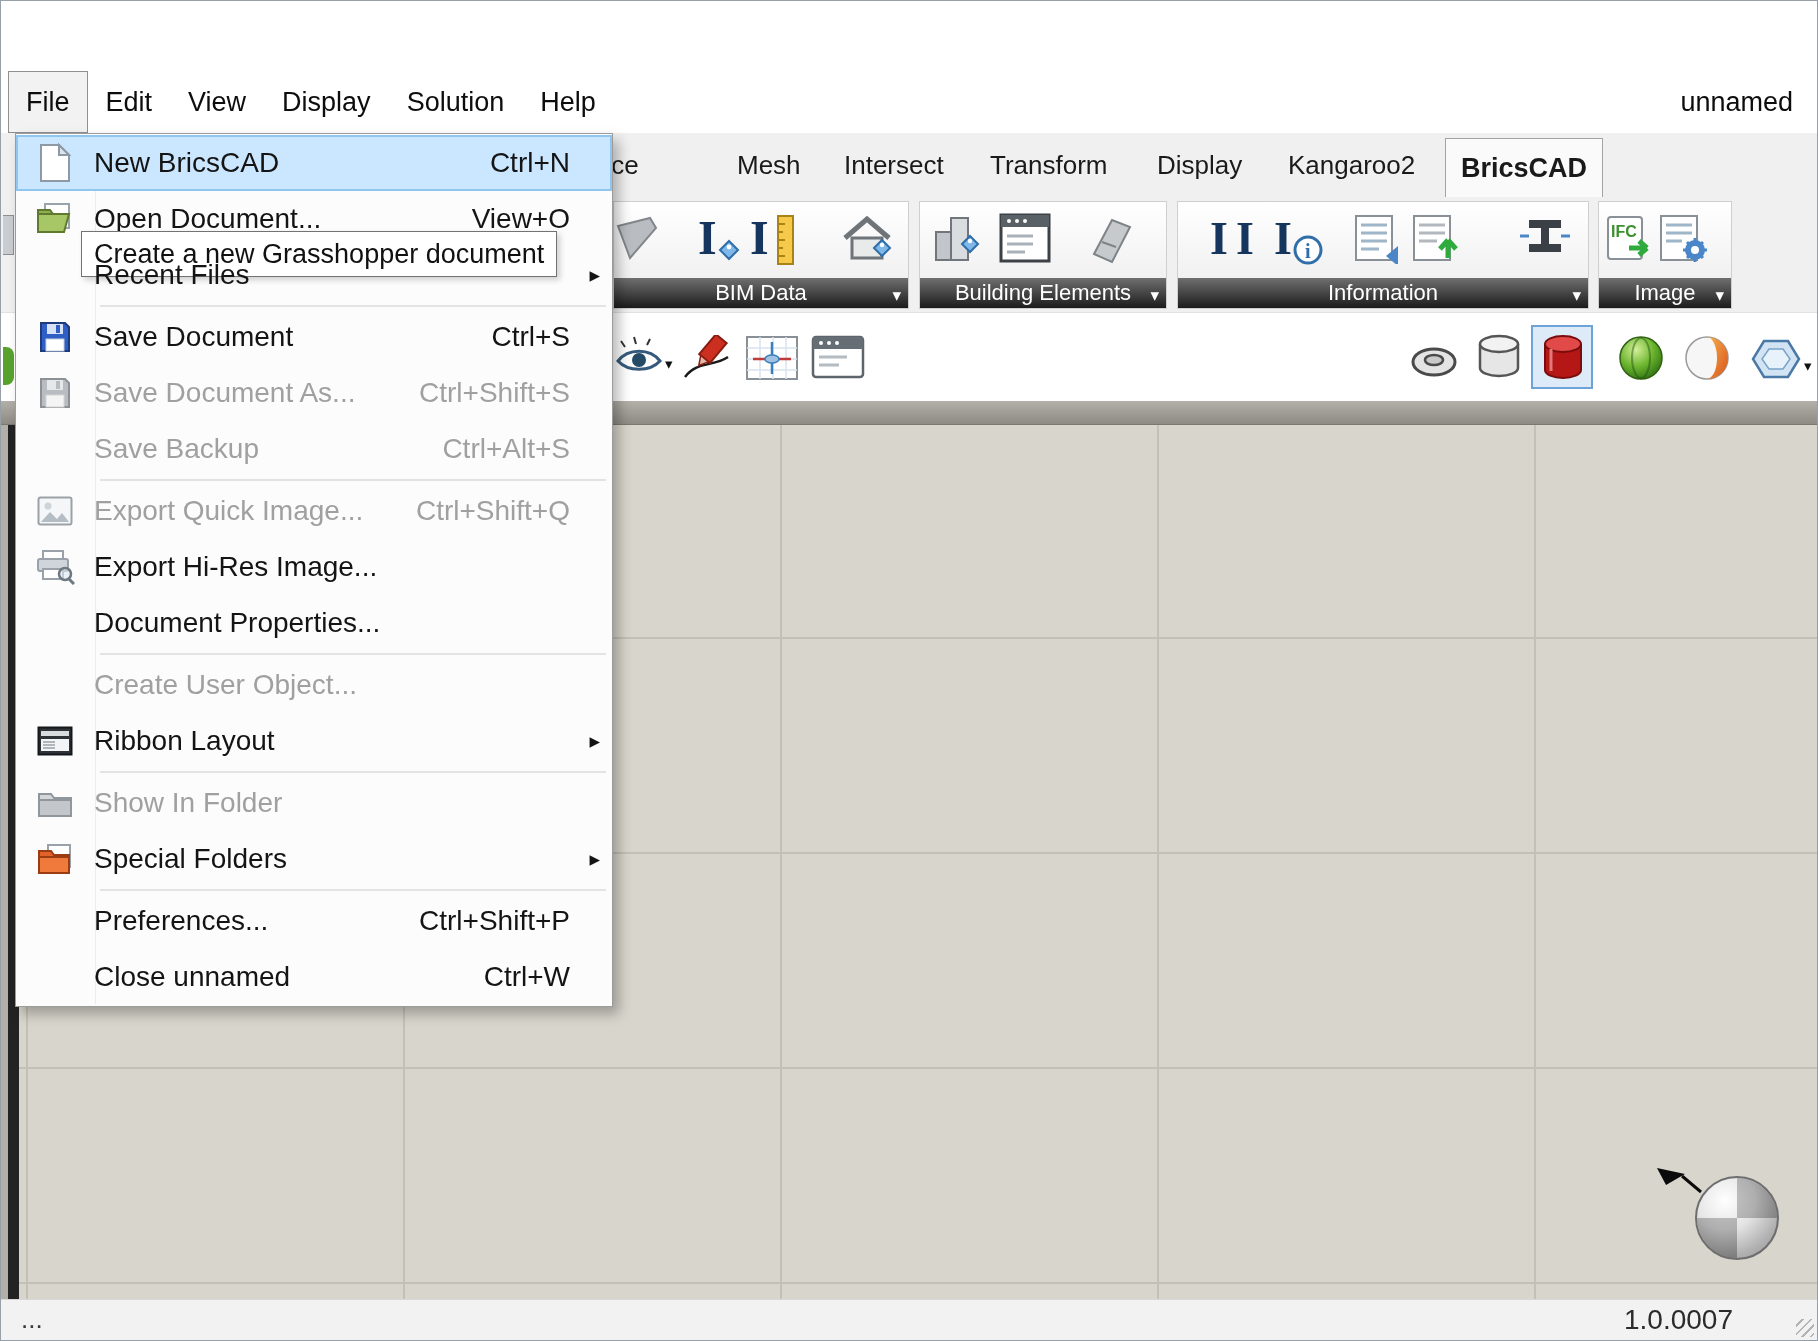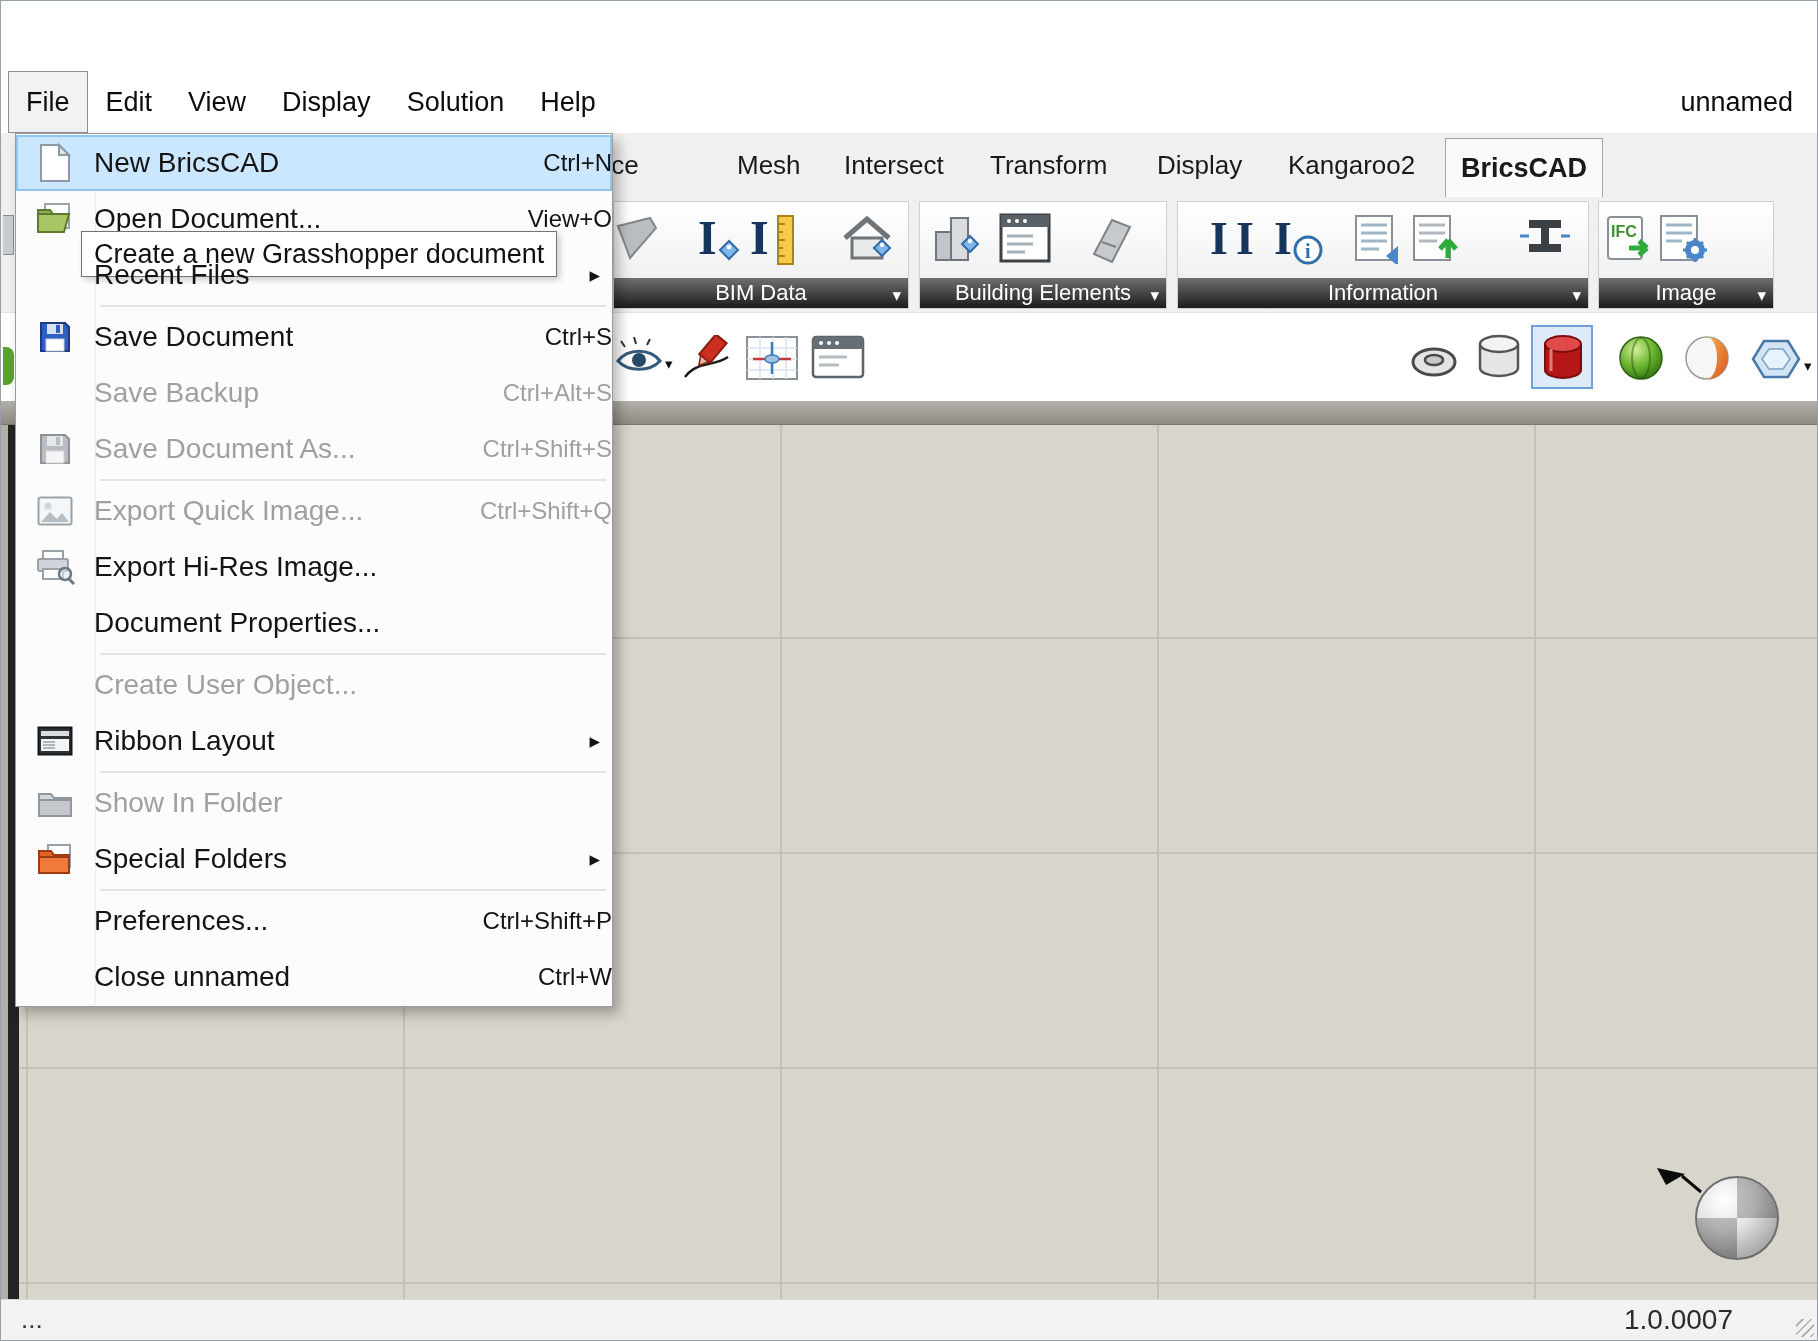--- a/index.html
+++ b/index.html
@@ -26,21 +26,21 @@
   .tabstrip{position:absolute;left:0;top:132px;right:0;height:64px;background:#f0f0f0}
   .tab{position:absolute;top:0;height:64px;display:flex;align-items:center;font-size:26px;color:#1a1a1a}
   .tab.active-tab{top:5px;height:59px;background:#fafafa;border:1px solid #a3a3a3;border-bottom:none;font-weight:bold;justify-content:center;font-size:27px}
 
   
   .ribbon{position:absolute;left:0;top:196px;right:0;height:116px;background:#f0f0f0;border-bottom:1px solid #e2e2e2}
   .rgroup{position:absolute;top:4px;height:108px;background:linear-gradient(#ffffff,#ebebeb);border:1px solid #cfcfcf}
   .rg-label{position:absolute;left:0;right:0;bottom:0;height:30px;background:linear-gradient(#6f6f6f,#1c1c1c);color:#fff;font-size:22px;display:flex;align-items:center;justify-content:center}
   .rg-caret{position:absolute;right:7px;bottom:3px;color:#fff;font-size:17px;font-family:"DejaVu Sans",sans-serif}
   .ricon{position:absolute;top:10px}
-  .g1{left:612px;width:296px}.g2{left:918px;width:248px}.g3{left:1176px;width:412px}.g4{left:1597px;width:176px}
+  .g1{left:612px;width:296px}.g2{left:918px;width:248px}.g3{left:1176px;width:412px}.g4{left:1597px;width:134px}
 
   
   .toolbar2{position:absolute;left:0;top:312px;right:0;height:88px;background:#fff}
   .ticon{position:absolute;top:22px}
   .tcaret{position:absolute;font-size:15px;color:#111;font-family:"DejaVu Sans",sans-serif}
   .sel-box{position:absolute;left:1530px;top:12px;width:62px;height:64px;border:2px solid #6da3d8;background:#ddeaf7}
 
   
   .frag-gray{position:absolute;left:2px;top:214px;width:11px;height:40px;background:#c9ccd0;border:1px solid #8a8f94;border-left:none}
   .frag-green{position:absolute;left:2px;top:346px;width:11px;height:38px;background:#58a32c;border-radius:0 8px 8px 0}
@@ -67,21 +67,21 @@
   .grip{position:absolute;right:3px;bottom:3px;width:18px;height:18px;
         background:repeating-linear-gradient(135deg,transparent 0 4px,#b3b3b3 4px 6px)}
 
   
   .fmenu{position:absolute;left:14px;top:132px;width:598px;background:#fcfcfc;border:1px solid #9b9b9b;
          box-shadow:6px 7px 12px rgba(0,0,0,.28);z-index:20;padding:1px 0}
   .fmenu::before{content:"";position:absolute;left:79px;top:2px;bottom:2px;width:1px;background:#ececec}
   .mi{position:relative;height:56px;display:flex;align-items:center}
   .mi .gut{flex:0 0 78px;display:flex;align-items:center;justify-content:center}
   .mi .lbl{font-size:28px;color:#141414;white-space:nowrap}
-  .mi .sc{margin-left:auto;font-size:24px;color:#141414}
+  .mi .sc{margin-left:auto;margin-right:42px;font-size:28px;color:#141414}
   .mi.dis .lbl,.mi.dis .sc{color:#a0a0a0}
   .mi.hl{background:#cbe7ff;box-shadow:inset 0 0 0 2px #8ec6f0}
   .subarr{position:absolute;right:12px;top:50%;transform:translateY(-50%);font-size:21px;color:#141414;font-family:"DejaVu Sans",sans-serif}
   .msep{position:relative;height:6px}
   .msep::after{content:"";position:absolute;left:84px;right:6px;top:2px;height:2px;background:#e3e3e3}
   .rf-lbl{position:relative;z-index:3}
   .gh-tooltip{position:absolute;left:65px;top:97px;height:46px;z-index:2;background:#ffffff;border:1px solid #737373;
               display:flex;align-items:center;padding:0 12px;font-size:27px;color:#111;white-space:nowrap;
               box-shadow:3px 3px 6px rgba(0,0,0,.18)}
 </style>
@@ -389,36 +389,36 @@
             <rect x="9" y="4" width="16" height="10" fill="#d7e2f5"></rect>
             <rect x="18" y="5" width="4" height="8" fill="#2f5fc4"></rect>
             <rect x="8" y="19" width="18" height="12" fill="#ffffff" stroke="#c4cfdd"></rect>
           </svg>
       </span>
       <span class="lbl">Save Document</span>
       <span class="sc">Ctrl+S</span>
     </div>
 
     <div class="mi dis">
-      <span class="gut"></span>
-      <span class="lbl">Save Backup</span>
-      <span class="sc">Ctrl+Alt+S</span>
-    </div>
-
-    <div class="mi dis">
       <span class="gut">
         <svg width="34" height="34">
             <path d="M3 3 h24 l4 4 v24 h-28 z" fill="#b9bdc2" stroke="#8c9196" stroke-width="2"></path>
             <rect x="9" y="4" width="16" height="10" fill="#e6e9ec"></rect>
             <rect x="18" y="5" width="4" height="8" fill="#b9bdc2"></rect>
             <rect x="8" y="19" width="18" height="12" fill="#f4f4f4" stroke="#d4d4d4"></rect>
           </svg>
       </span>
       <span class="lbl">Save Document As...</span>
       <span class="sc">Ctrl+Shift+S</span>
+    </div>
+
+    <div class="mi dis">
+      <span class="gut"></span>
+      <span class="lbl">Save Backup</span>
+      <span class="sc">Ctrl+Alt+S</span>
     </div>
 
     <div class="msep"></div>
 
     <div class="mi dis">
       <span class="gut">
         <svg width="36" height="30">
             <rect x="1.5" y="1.5" width="33" height="27" rx="2" fill="#f4f6f7" stroke="#9aa1a8" stroke-width="2"></rect>
             <circle cx="11" cy="10" r="3.5" fill="#cdd4da"></circle>
             <path d="M4 26 l9 -10 7 7 5 -6 7 9 z" fill="#b4bcc4"></path>

